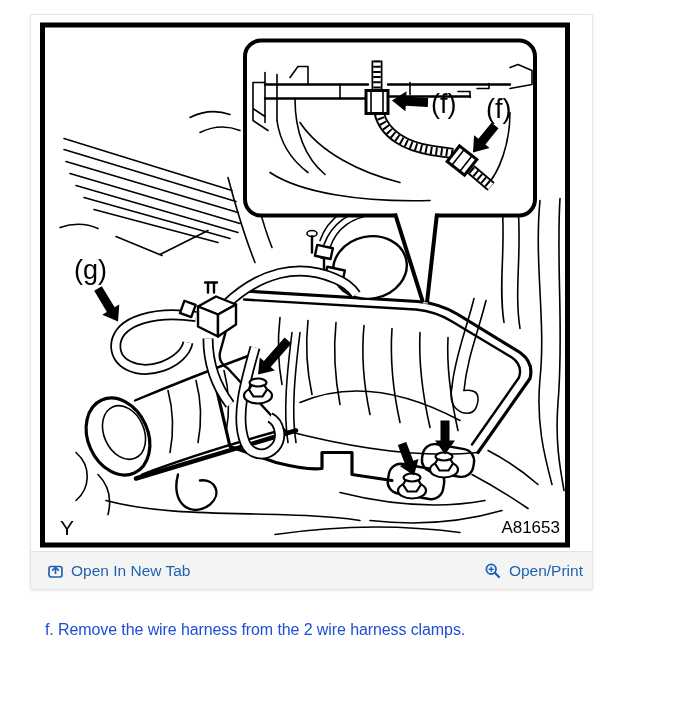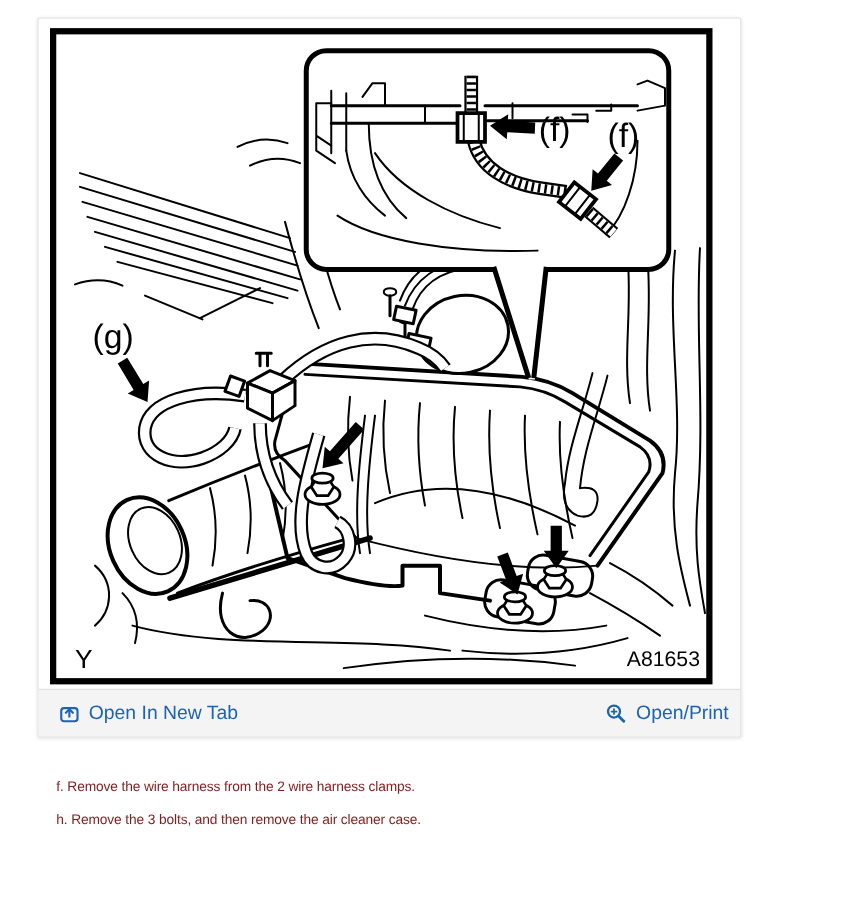--- a/index.html
+++ b/index.html
@@ -21,21 +21,21 @@
     padding:0 9px 0 16px;box-sizing:border-box;
   }
   .tb-link{
     display:flex;align-items:center;gap:7px;color:#1e63b0;
     font-size:15.5px;cursor:pointer;line-height:1;
   }
   .tb-link svg{display:block;}
 
   .captions{
     position:absolute;left:45px;top:617px;width:600px;
-    color:#7f1d1d;font-size:11px;line-height:26px;letter-spacing:-0.1px;
+    color:#1d4ed8;font-size:16px;line-height:26px;letter-spacing:-0.1px;
   }
 
   
   .ln{stroke:#000;fill:none;stroke-width:1.6;stroke-linecap:round;stroke-linejoin:round;}
   .ln2{stroke:#000;fill:none;stroke-width:2.4;stroke-linecap:round;stroke-linejoin:round;}
   .ln3{stroke:#000;fill:none;stroke-width:3.2;stroke-linecap:round;stroke-linejoin:round;}
   .thick{stroke:#000;fill:none;stroke-width:4.5;stroke-linecap:round;}
   .wfill{fill:#ffffff;}
   .tube-o{stroke:#000;stroke-width:11;fill:none;stroke-linecap:butt;}
   .tube-w{stroke:#fff;stroke-width:7.5;fill:none;stroke-linecap:butt;}
@@ -254,14 +254,13 @@
         <path d="M10.8,10.8 L15,15" stroke="#1e63b0" stroke-width="2.3" stroke-linecap="round"></path>
         <path d="M7.2,5.2 V9.2 M5.2,7.2 H9.2" stroke="#1e63b0" stroke-width="1.4" stroke-linecap="round"></path>
       </svg>
       <span>Open/Print</span>
     </div>
   </div>
 </div>
 
 <div class="captions">
   <div>f. Remove the wire harness from the 2 wire harness clamps.</div>
-  <div>h. Remove the 3 bolts, and then remove the air cleaner case.</div>
 </div>
 
 </body></html>

